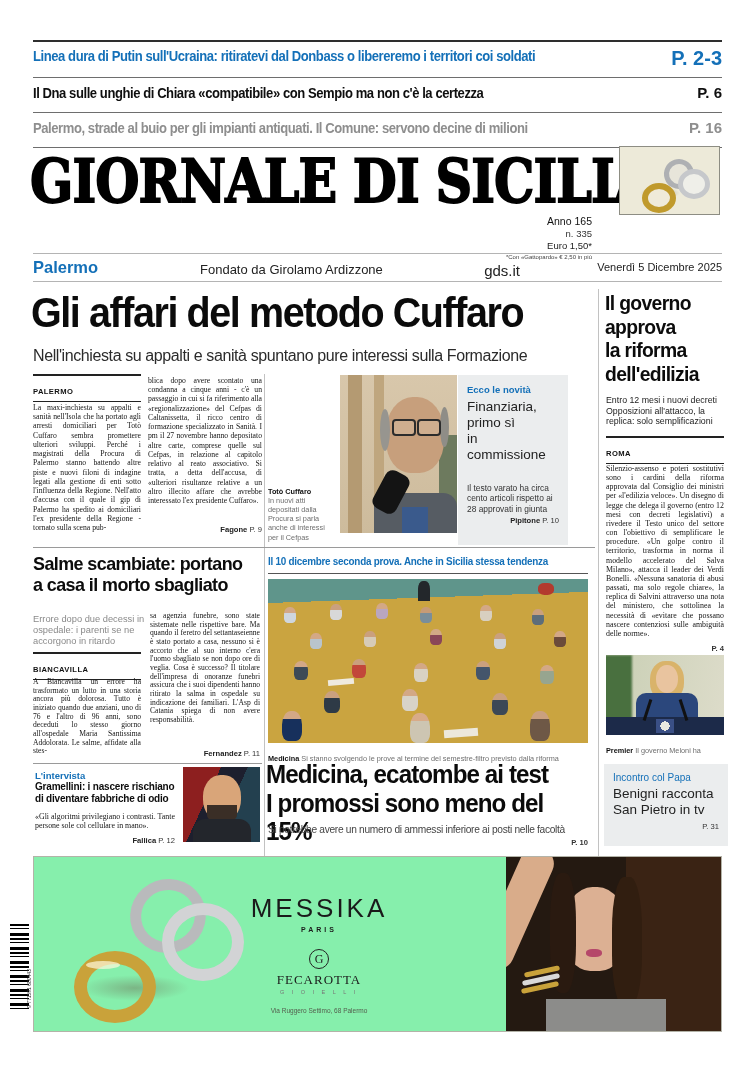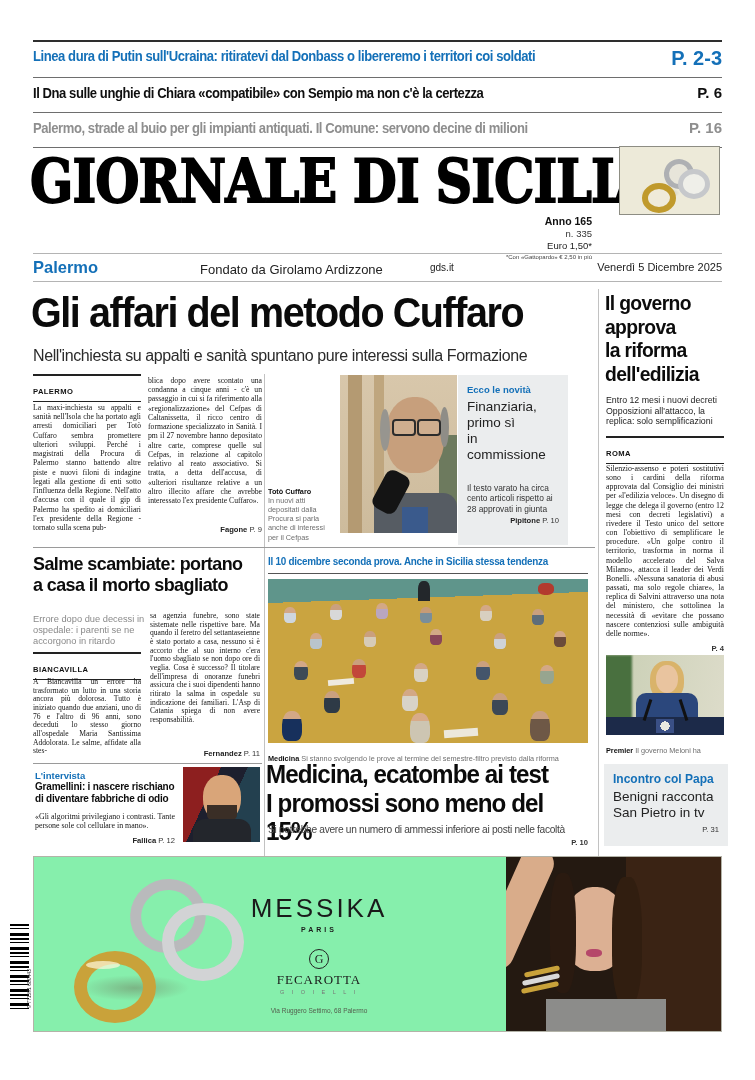--- a/index.html
+++ b/index.html
@@ -55,30 +55,30 @@
   </div>
 
   <div class="photo" style="left:619px;top:146px;width:99px;height:67px;background:#edead9;border:1px solid #8d8d83">
     <div class="ps" style="left:20px;top:40px;width:40px;height:12px;background:radial-gradient(ellipse,rgba(90,90,70,.5),transparent 70%)"></div>
     <div class="ps" style="left:44px;top:12px;width:20px;height:20px;border:5px solid #aeb0b3;border-radius:50%;transform:rotate(-18deg);background:#e7e5da"></div>
     <div class="ps" style="left:58px;top:22px;width:22px;height:20px;border:5px solid #c6c8cb;border-radius:50%;background:#efefe9"></div>
     <div class="ps" style="left:22px;top:36px;width:22px;height:18px;border:6px solid #c09a2c;border-radius:50%;background:#efead9"></div>
   </div>
 
   <div class="abs" style="left:440px;top:215px;width:152px;text-align:right;line-height:1.25">
-    <div style="font-size:10.5px;font-weight:bold">Anno 165</div>
+    <div style="font-size:10.5px;font-weight:normal">Anno 165</div>
     <div style="font-size:9.5px;color:#333">n. 335</div>
     <div style="font-size:9.5px;color:#222">Euro 1,50*</div>
     <div style="font-size:6px;color:#444;margin-top:2px">*Con «Gattopardo» € 2,50 in più</div>
   </div>
 
   <div class="hrule" style="left:33px;top:253px;width:689px;background:#b4b4b4"></div>
   <div class="abs blue" style="left:33px;top:258px;font-size:16.5px;font-weight:bold">Palermo</div>
   <div class="abs" style="left:200px;top:262px;width:220px;text-align:left;font-size:13px;color:#222">Fondato da Girolamo Ardizzone</div>
-  <div class="abs" style="left:430px;top:262px;width:90px;text-align:left;font-size:10px;color:#222">gds.it</div>
+  <div class="abs" style="left:430px;top:262px;width:90px;text-align:right;font-size:15px;color:#222">gds.it</div>
   <div class="abs" style="left:542px;top:261px;width:180px;text-align:right;font-size:11px;color:#222">Venerdì 5 Dicembre 2025</div>
   <div class="hrule" style="left:33px;top:281px;width:689px;background:#b4b4b4"></div>
 
   <div class="abs" style="left:31px;top:289px;width:570px;height:52px">
     <span class="sx" style="transform:scaleX(.94);font-size:42px;font-weight:800;letter-spacing:-1.5px;color:#0b0b0b;white-space:nowrap">Gli affari del metodo Cuffaro</span>
   </div>
   <div class="abs" style="left:33px;top:347px;width:565px;font-size:16px;letter-spacing:-.4px;color:#2b2b2b">Nell'inchiesta su appalti e sanità spuntano pure interessi sulla Formazione</div>
 
   <div class="vrule" style="left:264px;top:374px;height:483px"></div>
   <div class="vrule" style="left:598px;top:289px;height:568px"></div>
@@ -149,21 +149,21 @@
     <div class="ps" style="left:50px;top:64px;width:18px;height:14px;background:radial-gradient(circle,#e8e8e0 40%,#3a4f85 41%)"></div>
     <div class="ps" style="left:40px;top:44px;width:3px;height:22px;background:#111;transform:rotate(18deg)"></div>
     <div class="ps" style="left:76px;top:44px;width:3px;height:22px;background:#111;transform:rotate(-18deg)"></div>
   </div>
   <div class="abs" style="left:606px;top:739px;width:118px">
     <span class="capt"><span class="cl">Premier</span>
     <span>Il governo Meloni ha approvato la riforma dell'edilizia</span></span>
   </div>
 
   <div class="abs graybox" style="left:604px;top:764px;width:124px;height:82px;padding:8px 9px;box-sizing:border-box">
-    <div class="blue" style="font-size:12px;font-weight:bold">Incontro col Papa</div>
+    <div class="blue" style="font-size:10px;font-weight:normal">Incontro col Papa</div>
     <div class="pre" style="font-size:13.5px;line-height:1.15;color:#222;margin-top:3px">Benigni racconta
 San Pietro in tv</div>
     <div class="byline" style="margin-top:5px">
       <span class="bp" style="font-weight:normal">P. 31</span>
     </div>
   </div>
 
   <div class="hrule" style="left:33px;top:547px;width:562px;background:#9a9a9a"></div>
   <div class="abs" style="left:33px;top:553px;width:240px">
     <span class="sx pre" style="transform:scaleX(.97);font-size:18.5px;font-weight:800;letter-spacing:-.6px;line-height:1.16;color:#0c0c0c">Salme scambiate: portano

